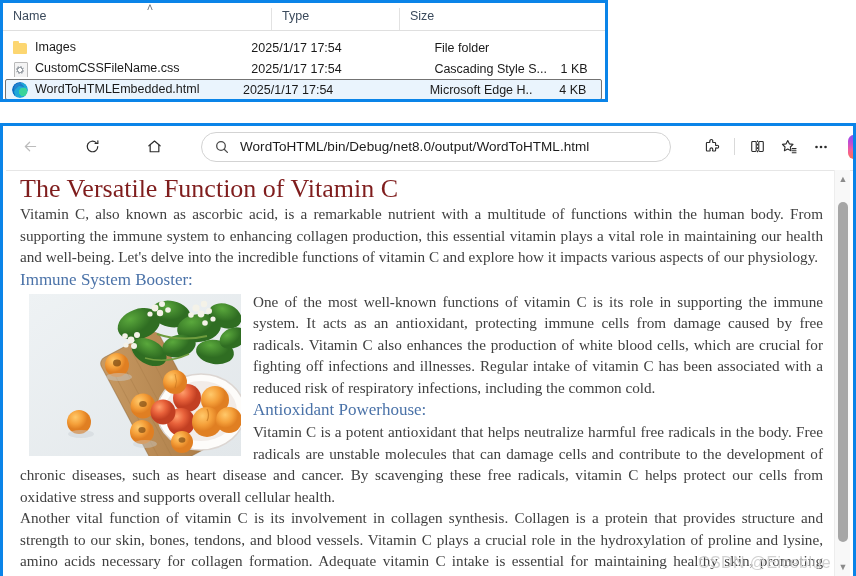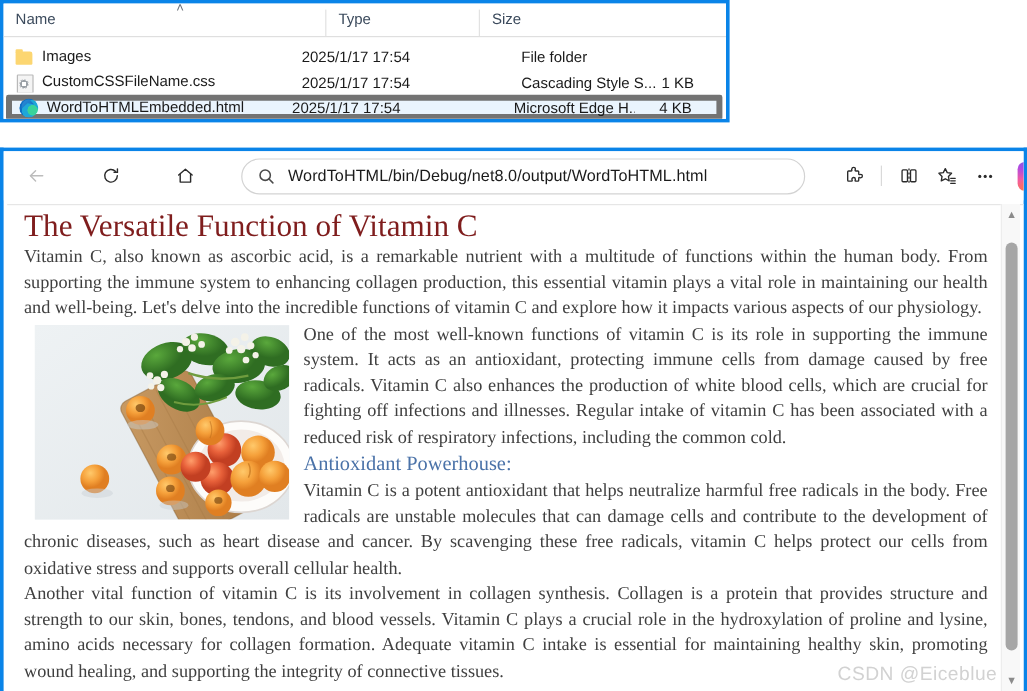--- a/index.html
+++ b/index.html
@@ -64,35 +64,35 @@
   .file-row {
     display: flex;
     align-items: center;
     height: 21px;
     padding-left: 9px;
     font-size: 12.5px;
     color: #1a1a1a;
   }
   .file-row.selected {
     background: #eaf4fd;
-    border: 5px solid #737373;
+    border: 1px solid #737373;
     margin-left: 2px;
     margin-right: 3px;
     padding-left: 6px;
     border-radius: 2px;
     gap: 20px;
   }
   .fr-name {
     display: flex; align-items: flex-start;
     width: 262px;
     white-space: nowrap; overflow: hidden;
   }
   .fr-date { width: 150px; white-space: nowrap; }
   .fr-type { width: 128px; white-space: nowrap; overflow: hidden; margin-left: 46px; }
-  .fr-size { width: 58px; text-align: left; padding-right: 8px; white-space: nowrap; }
+  .fr-size { width: 58px; text-align: center; padding-right: 8px; white-space: nowrap; }
 
   .fr-icon {
     width: 16px; height: 16px;
     margin-right: 7px;
     flex: 0 0 16px;
     position: relative;
   }
 
   
   .ic-folder::before {
@@ -444,20 +444,21 @@
 
     </div>
   </div>
 
   <div id="page-frame">
     <div id="page-content">
 
       <h1 class="doc-title">The Versatile Function of Vitamin C</h1>
       <p class="doc-p">Vitamin C, also known as ascorbic acid, is a remarkable nutrient with a multitude of functions within the human body. From supporting the immune system to enhancing collagen production, this essential vitamin plays a vital role in maintaining our health and well-being. Let's delve into the incredible functions of vitamin C and explore how it impacts various aspects of our physiology.</p>
 
+      <h2 class="doc-head">Immune System Booster:</h2>
 
       <div id="fruit-image" title="Apricots, green leaves, white flowers on a wooden board with a white bowl">
         <svg width="212" height="162" viewBox="0 0 212 162">
           <defs>
             <linearGradient id="bgg" x1="0" y1="0" x2="1" y2="1">
               <stop offset="0" stop-color="#eef2f4"></stop>
                 <stop offset="1" stop-color="#e2e7ea"></stop>
             </linearGradient>
             <linearGradient id="boardg" x1="0" y1="0" x2="1" y2="1">
               <stop offset="0" stop-color="#c89a63"></stop>

